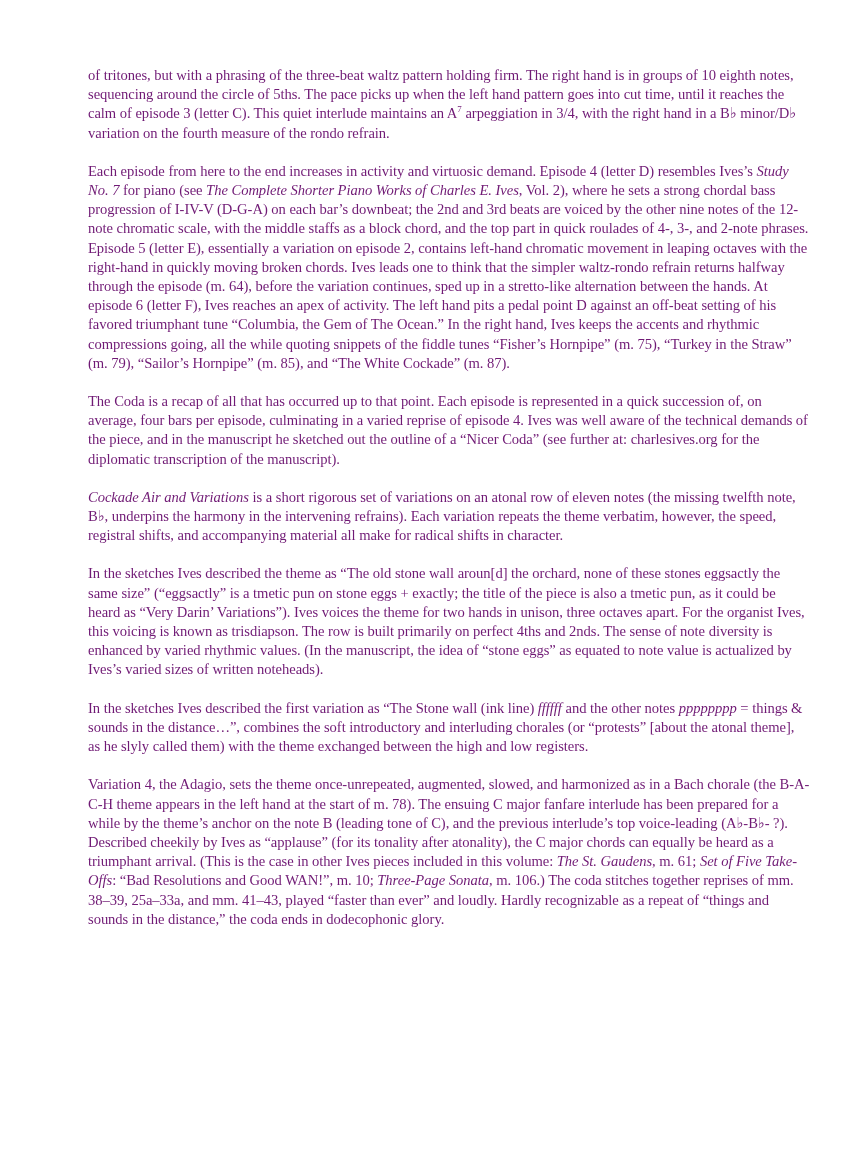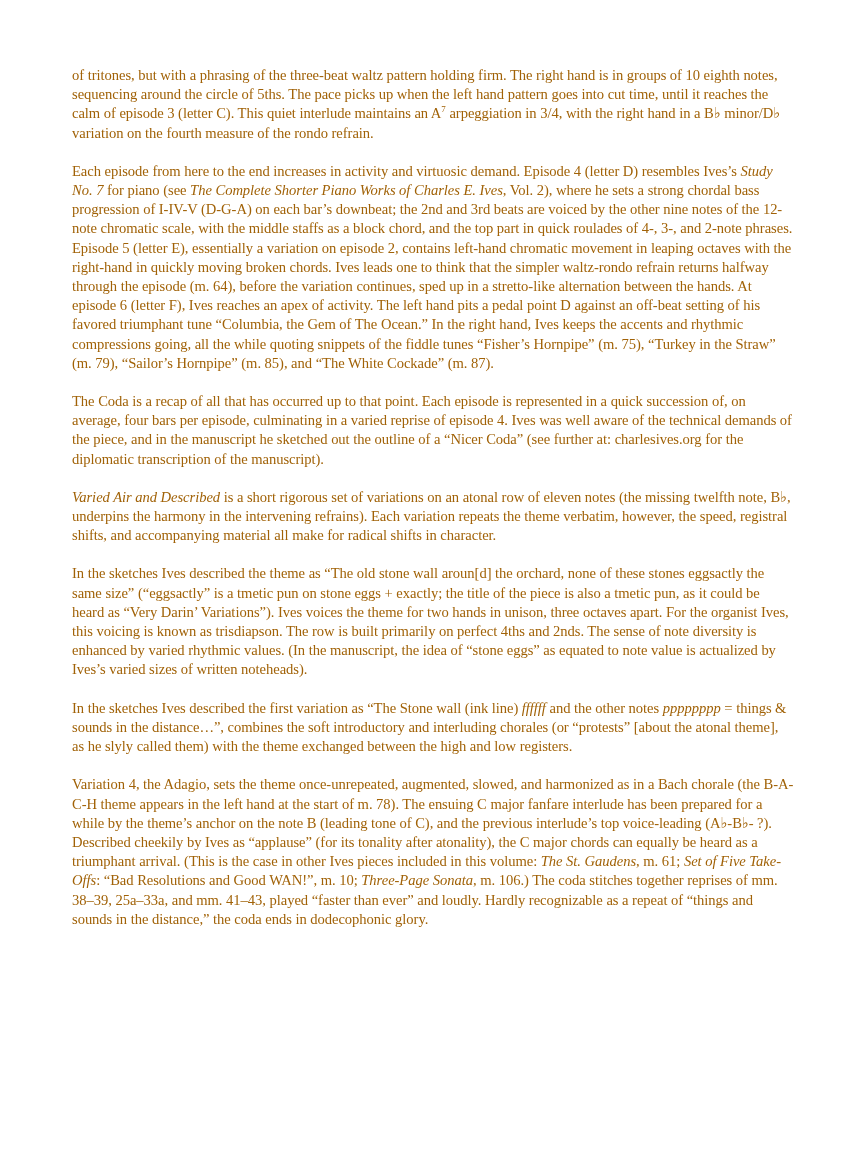--- a/index.html
+++ b/index.html
@@ -1,25 +1,25 @@
 <!DOCTYPE html>
 <html><head>
   <meta charset="utf-8">
   <style>
     html, body { margin: 0; padding: 0; background: #ffffff; }
     body { width: 864px; height: 1152px; overflow: hidden; position: relative; }
     .page {
       position: absolute;
-      left: 72px;
+      left: 88px;
       top: 66px;
       width: 722px;
       font-family: "Liberation Serif", "DejaVu Serif", serif;
       font-size: 14.6px;
       line-height: 19.2px;
-      color: #a16207;
+      color: #701a75;
       letter-spacing: -0.05px;
     }
     .para { margin: 0 0 19px 0; }
     .para em { font-style: italic; }
     sup { font-size: 9px; line-height: 0; vertical-align: super; }
   </style>
 </head>
 <body>
 
 <div class="page">
@@ -29,21 +29,21 @@
 
   <p class="para">
     <span>Each episode from here to the end increases in activity and virtuosic demand. Episode 4 (letter D) resembles Ives’s </span><em>Study No. 7</em><span> for piano (see </span><em>The Complete Shorter Piano Works of Charles E. Ives</em><span>, Vol. 2), where he sets a strong chordal bass progression of I-IV-V (D-G-A) on each bar’s downbeat; the 2nd and 3rd beats are voiced by the other nine notes of the 12-note chromatic scale, with the middle staffs as a block chord, and the top part in quick roulades of 4-, 3-, and 2-note phrases. Episode 5 (letter E), essentially a variation on episode 2, contains left-hand chromatic movement in leaping octaves with the right-hand in quickly moving broken chords. Ives leads one to think that the simpler waltz-rondo refrain returns halfway through the episode (m. 64), before the variation continues, sped up in a stretto-like alternation between the hands. At episode 6 (letter F), Ives reaches an apex of activity. The left hand pits a pedal point D against an off-beat setting of his favored triumphant tune “Columbia, the Gem of The Ocean.” In the right hand, Ives keeps the accents and rhythmic compressions going, all the while quoting snippets of the fiddle tunes “Fisher’s Hornpipe” (m. 75), “Turkey in the Straw” (m. 79), “Sailor’s Hornpipe” (m. 85), and “The White Cockade” (m. 87).</span>
   </p>
 
   <p class="para">
     <span>The Coda is a recap of all that has occurred up to that point. Each episode is represented in a quick succession of, on average, four bars per episode, culminating in a varied reprise of episode 4. Ives was well aware of the technical demands of the piece, and in the manuscript he sketched out the outline of a “Nicer Coda” (see further at: charlesives.org for the diplomatic transcription of the manuscript).</span>
   </p>
 
   <p class="para">
-    <em>Varied Air and Described</em><span> is a short rigorous set of variations on an atonal row of eleven notes (the missing twelfth note, B♭, underpins the harmony in the intervening refrains). Each variation repeats the theme verbatim, however, the speed, registral shifts, and accompanying material all make for radical shifts in character.</span>
+    <em>Cockade Air and Variations</em><span> is a short rigorous set of variations on an atonal row of eleven notes (the missing twelfth note, B♭, underpins the harmony in the intervening refrains). Each variation repeats the theme verbatim, however, the speed, registral shifts, and accompanying material all make for radical shifts in character.</span>
   </p>
 
   <p class="para">
     <span>In the sketches Ives described the theme as “The old stone wall aroun[d] the orchard, none of these stones eggsactly the same size” (“eggsactly” is a tmetic pun on stone eggs + exactly; the title of the piece is also a tmetic pun, as it could be heard as “Very Darin’ Variations”). Ives voices the theme for two hands in unison, three octaves apart. For the organist Ives, this voicing is known as trisdiapson. The row is built primarily on perfect 4ths and 2nds. The sense of note diversity is enhanced by varied rhythmic values. (In the manuscript, the idea of “stone eggs” as equated to note value is actualized by Ives’s varied sizes of written noteheads).</span>
   </p>
 
   <p class="para">
     <span>In the sketches Ives described the first variation as “The Stone wall (ink line) </span><em>ffffff</em><span> and the other notes </span><em>pppppppp</em><span> = things &amp; sounds in the distance…”, combines the soft introductory and interluding chorales (or “protests” [about the atonal theme], as he slyly called them) with the theme exchanged between the high and low registers.</span>
   </p>
 

